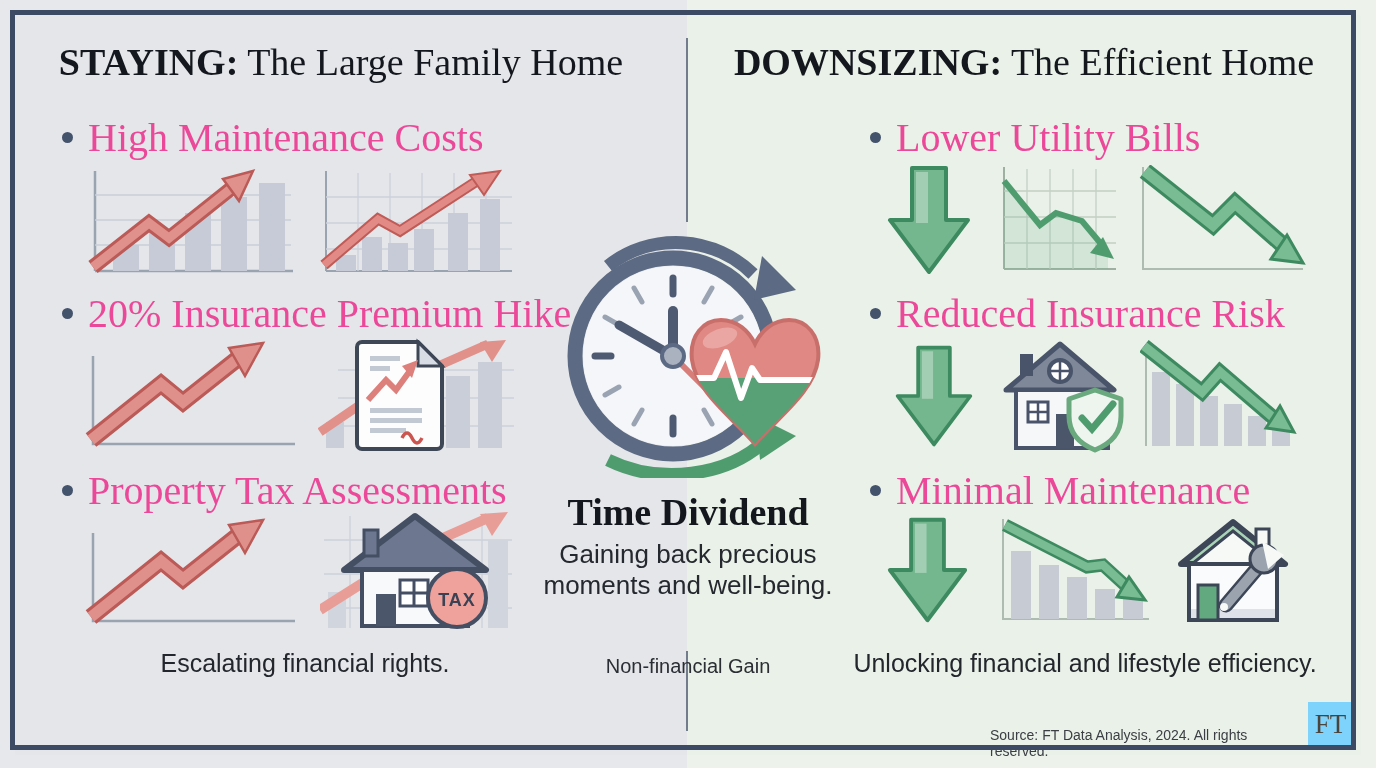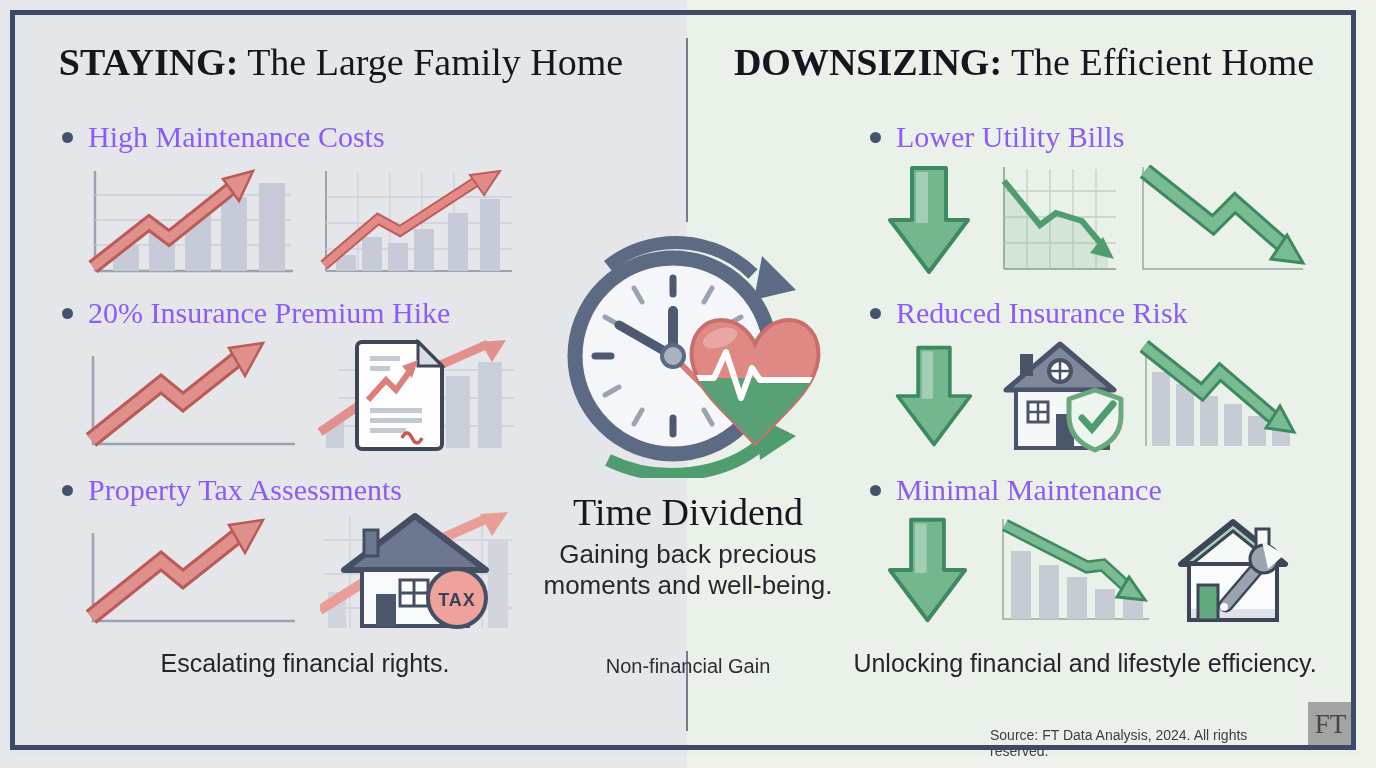--- a/index.html
+++ b/index.html
@@ -17,34 +17,34 @@
   .divider{position:absolute;left:686px;width:2px;background:#727c8d;z-index:5;}
   .divider.top{top:38px;height:184px;}
   .divider.bottom{top:651px;height:80px;}
   .title{position:absolute;top:40px;text-align:center;z-index:6;
     font-family:"Liberation Serif","DejaVu Serif",serif;font-size:38px;color:#14171d;}
   .title b{font-weight:700;}
   .title-left{left:15px;width:652px;}
   .title-right{left:687px;width:674px;}
   .bullet{position:absolute;display:flex;align-items:center;gap:15px;z-index:6;height:38px;}
   .dot{width:11px;height:11px;border-radius:50%;background:#44536c;flex:none;}
-  .bullet-label{font-family:"Liberation Serif","DejaVu Serif",serif;font-size:30px;color:#8b5cf6;white-space:nowrap;}
+  .bullet-label{font-family:"Liberation Serif","DejaVu Serif",serif;font-size:40px;color:#ec4899;white-space:nowrap;}
   .icon{position:absolute;z-index:6;}
   .caption{position:absolute;top:649px;font-size:25px;color:#23262c;text-align:center;z-index:6;}
   .caption-left{left:55px;width:500px;}
   .caption-right{left:850px;width:470px;}
   .center-title{position:absolute;left:508px;top:490px;width:360px;text-align:center;z-index:6;
-    font-family:"Liberation Serif","DejaVu Serif",serif;font-weight:400;font-size:38px;color:#14171d;}
+    font-family:"Liberation Serif","DejaVu Serif",serif;font-weight:700;font-size:38px;color:#14171d;}
   .center-sub{position:absolute;left:518px;top:539px;width:340px;text-align:center;
     font-size:26px;line-height:31px;color:#25282e;z-index:6;}
   .center-tag{position:absolute;left:538px;top:611px;width:300px;text-align:center;
     font-size:20px;color:#2b2e34;z-index:6;margin-top:44px;}
   .source{position:absolute;left:990px;top:727px;width:310px;text-align:left;
     font-size:14px;color:#3b3e44;z-index:6;}
-  .ftbox{position:absolute;left:1308px;top:702px;width:45px;height:44px;background:#a3a3a3;
+  .ftbox{position:absolute;left:1308px;top:702px;width:45px;height:44px;background:#7dd3fc;
     display:flex;align-items:center;justify-content:center;z-index:6;
     font-family:"Liberation Serif","DejaVu Serif",serif;font-size:27px;color:#4a443c;text-align:center;}
   svg{display:block;}
 </style>
 </head>
 <body>
 
 <div class="stage">
 
   <div class="panel panel-left"></div>

